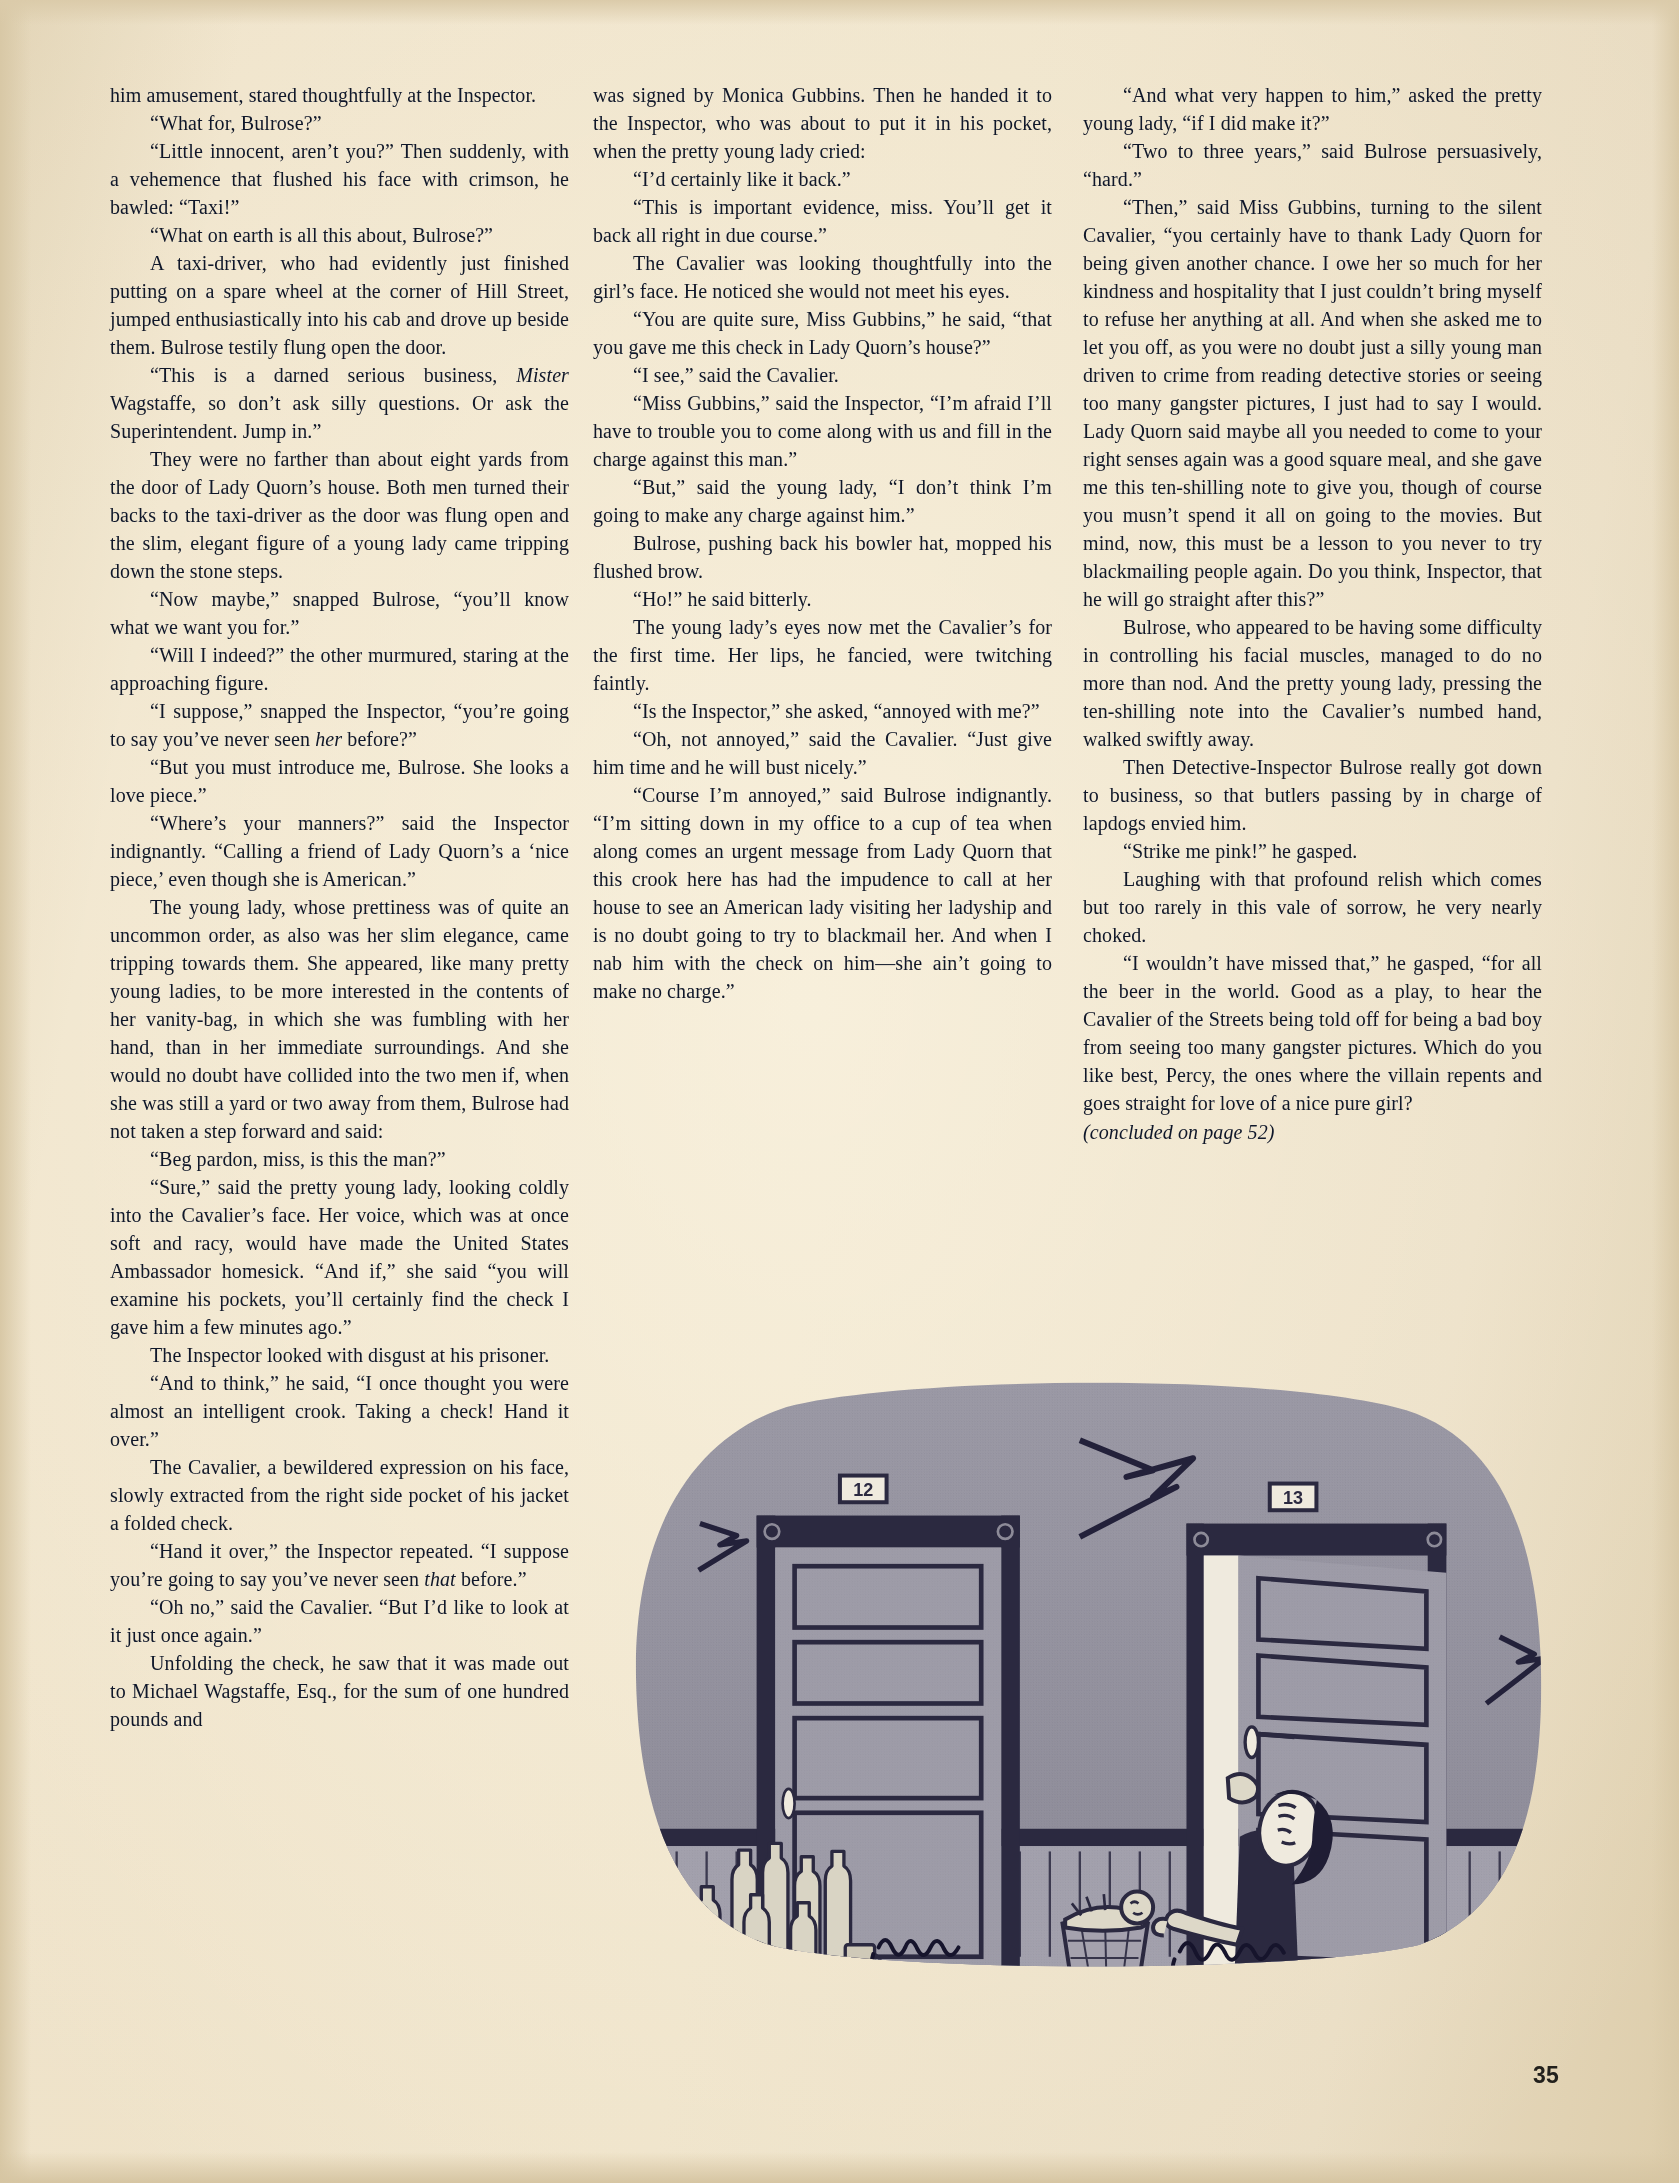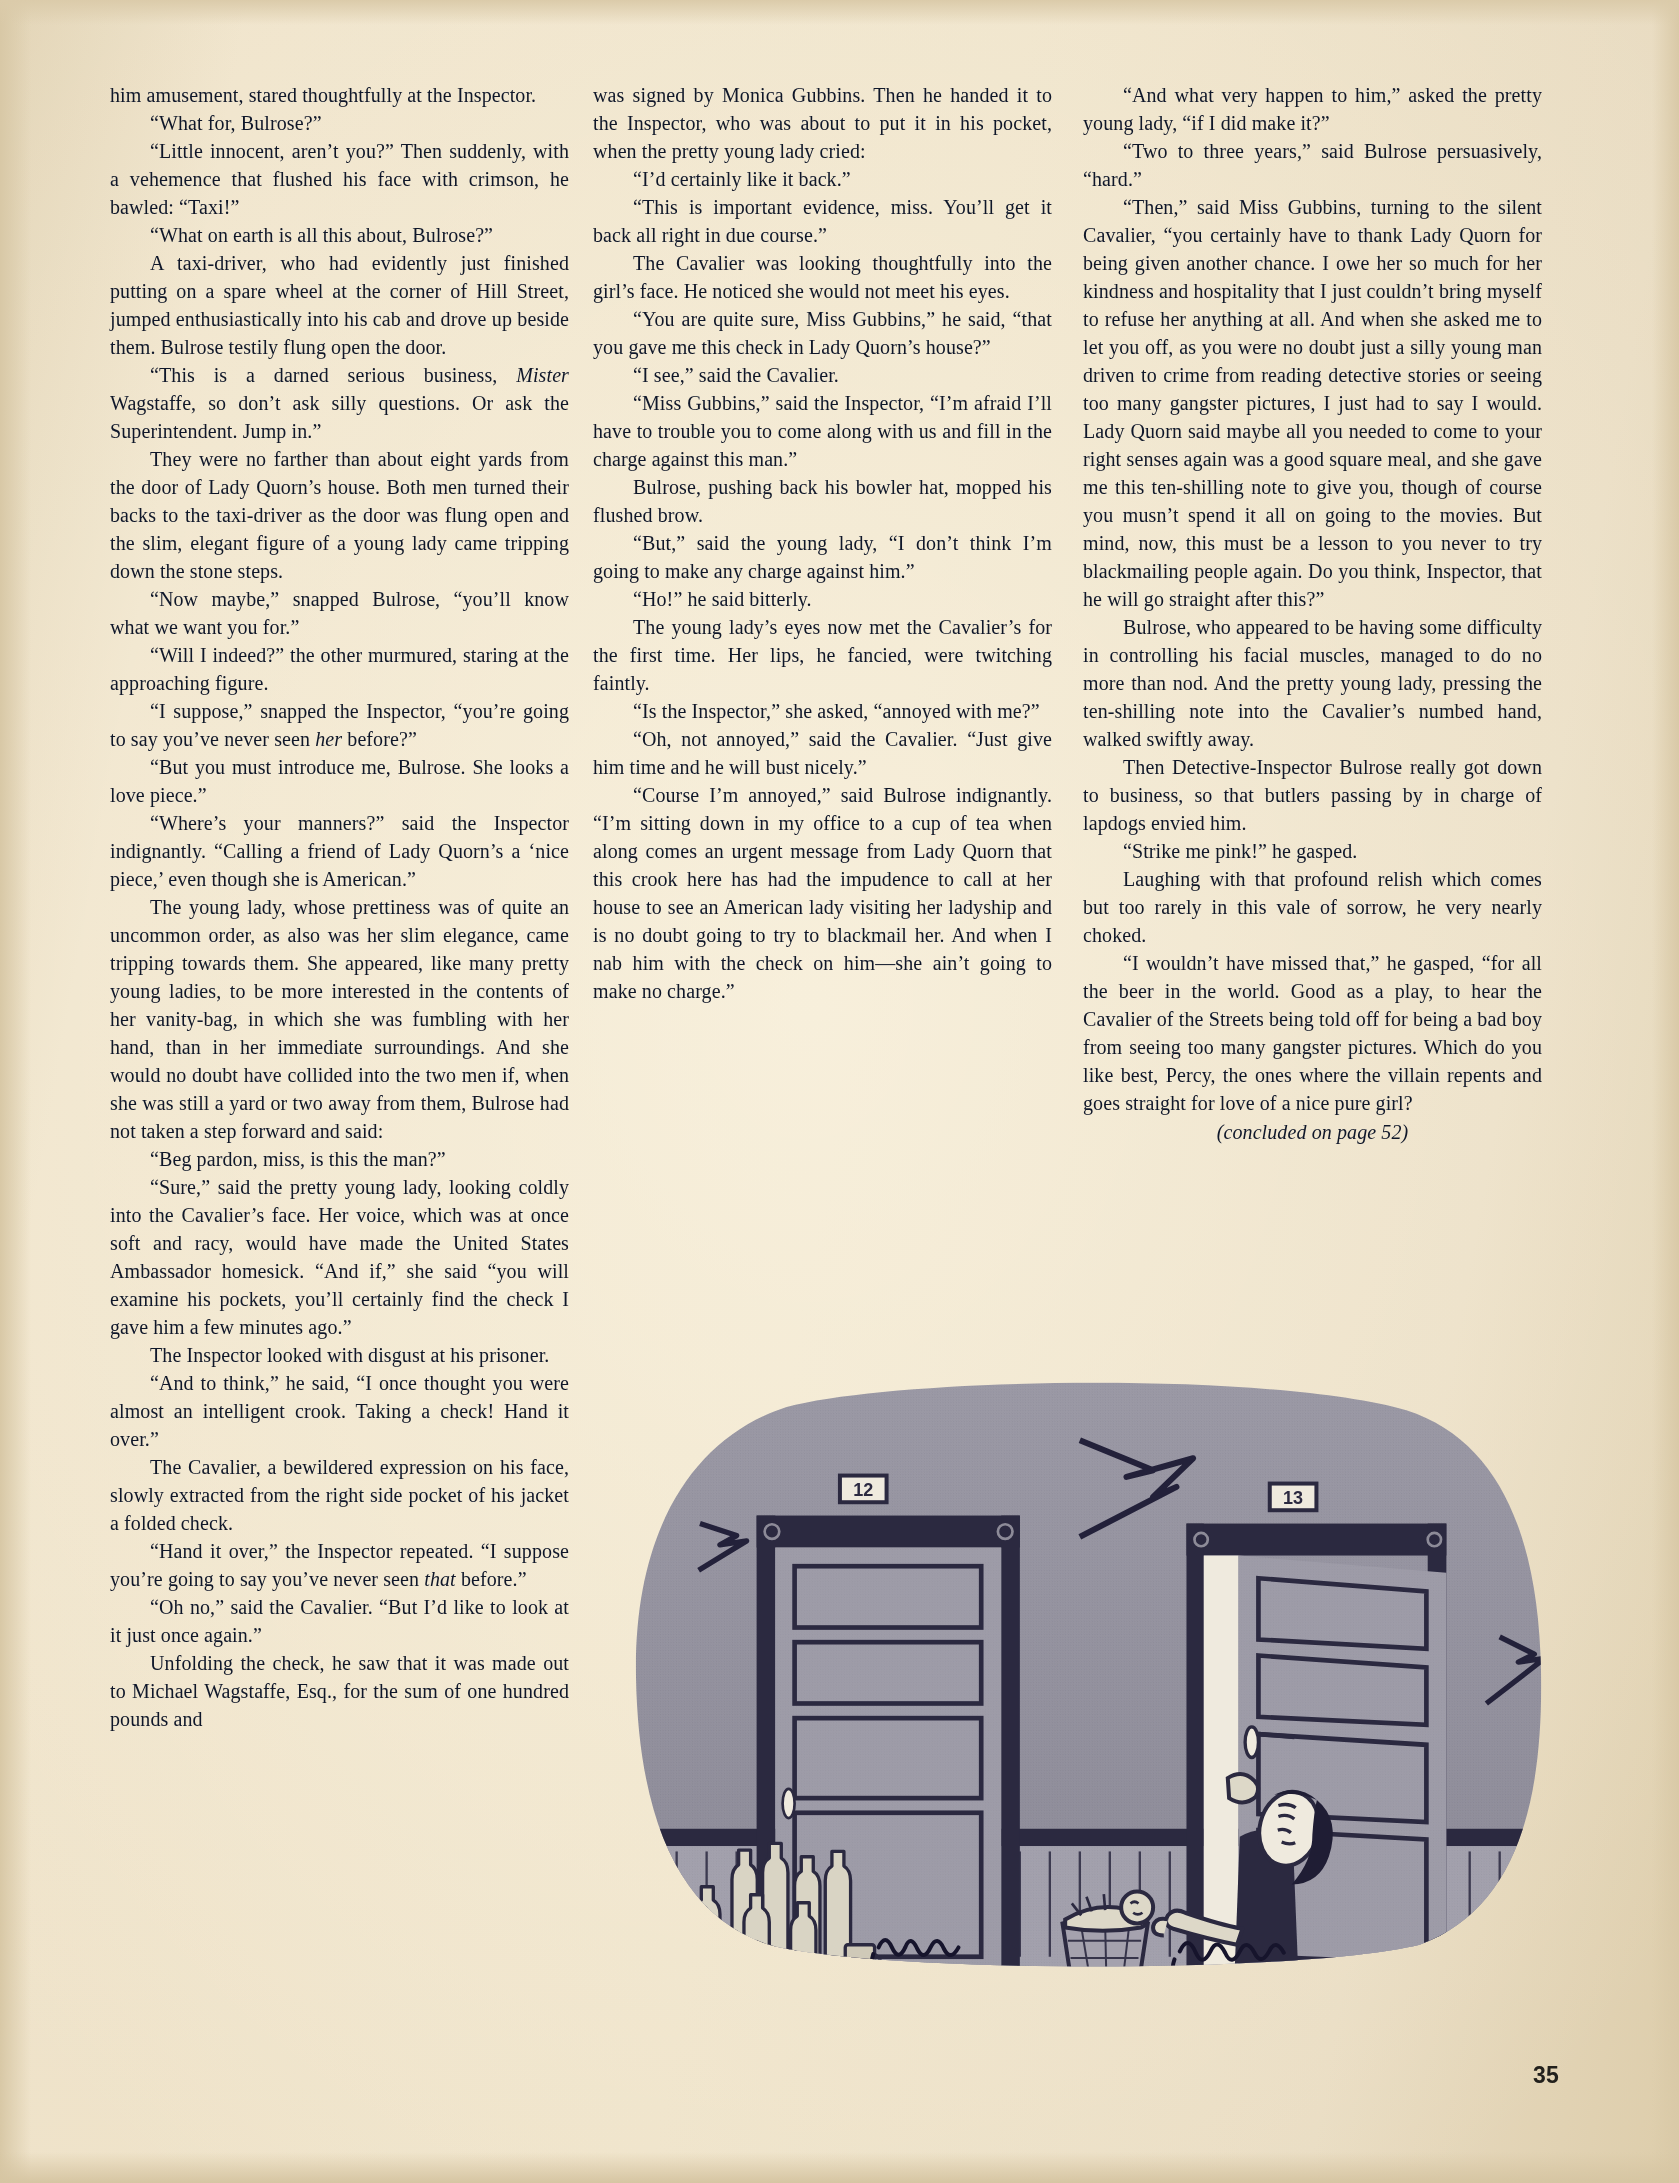--- a/index.html
+++ b/index.html
@@ -40,21 +40,21 @@
     text-justify:inter-word;
     letter-spacing:0.1px;
     color:#0f172a;
   }
   #col1{left:110px;height:2013px;}
   #col2{left:593px;height:1270px;}
   #col3{left:1083px;height:1287px;}
 
   .col p{margin:0;text-indent:2.0em;}
   .col p.noind{text-indent:0;}
-  .col p.closer{text-indent:0;text-align:center;font-style:italic;margin-top:1.3px;}
+  .col p.closer{text-indent:0;text-align:left;font-style:italic;margin-top:1.3px;}
   .col i{font-style:italic;}
 
   
   #illo{
     position:absolute;
     left:620px;top:1370px;
     width:933px;height:607px;text-align:right;
   }
   #illo svg{display:block;width:100%;height:100%;}
 
@@ -101,22 +101,22 @@
       <p><span>Unfolding the check, he saw that it was made out to Michael Wagstaffe, Esq., for the sum of one hundred pounds and</span></p>
     </div>
   <div class="col" id="col2">
       <p class="noind"><span>was signed by Monica Gubbins.  Then he handed it to the Inspector, who was about to put it in his pocket, when the pretty young lady cried:</span></p>
       <p><span>“I’d certainly like it back.”</span></p>
       <p><span>“This is important evidence, miss. You’ll get it back all right in due course.”</span></p>
       <p><span>The Cavalier was looking thoughtfully into the girl’s face.  He noticed she would not meet his eyes.</span></p>
       <p><span>“You are quite sure, Miss Gubbins,” he said, “that you gave me this check in Lady Quorn’s house?”</span></p>
       <p><span>“I see,” said the Cavalier.</span></p>
       <p><span>“Miss Gubbins,” said the Inspector, “I’m afraid I’ll have to trouble you to come along with us and fill in the charge against this man.”</span></p>
+      <p><span>“But,” said the young lady, “I don’t think I’m going to make any charge against him.”</span></p>
       <p><span>Bulrose, pushing back his bowler hat, mopped his flushed brow.</span></p>
-      <p><span>“But,” said the young lady, “I don’t think I’m going to make any charge against him.”</span></p>
       <p><span>“Ho!” he said bitterly.</span></p>
       <p><span>The young lady’s eyes now met the Cavalier’s for the first time.  Her lips, he fancied, were twitching faintly.</span></p>
       <p><span>“Is the Inspector,” she asked, “annoyed with me?”</span></p>
       <p><span>“Oh, not annoyed,” said the Cavalier. “Just give him time and he will bust nicely.”</span></p>
       <p><span>“Course I’m annoyed,” said Bulrose indignantly.  “I’m sitting down in my office to a cup of tea when along comes an urgent message from Lady Quorn that this crook here has had the impudence to call at her house to see an American lady visiting her ladyship and is no doubt going to try to blackmail her.  And when I nab him with the check on him—she ain’t going to make no charge.”</span></p>
     </div>
   <div class="col" id="col3">
       <p><span>“And what very happen to him,” asked the pretty young lady, “if I did make it?”</span></p>
       <p><span>“Two to three years,” said Bulrose persuasively, “hard.”</span></p>
       <p><span>“Then,” said Miss Gubbins, turning to the silent Cavalier, “you certainly have to thank Lady Quorn for being given another chance.  I owe her so much for her kindness and hospitality that I just couldn’t bring myself to refuse her anything at all. And when she asked me to let you off, as you were no doubt just a silly young man driven to crime from reading detective stories or seeing too many gangster pictures, I just had to say I would.  Lady Quorn said maybe all you needed to come to your right senses again was a good square meal, and she gave me this ten-shilling note to give you, though of course you musn’t spend it all on going to the movies.  But mind, now, this must be a lesson to you never to try blackmailing people again.  Do you think, Inspector, that he will go straight after this?”</span></p>

